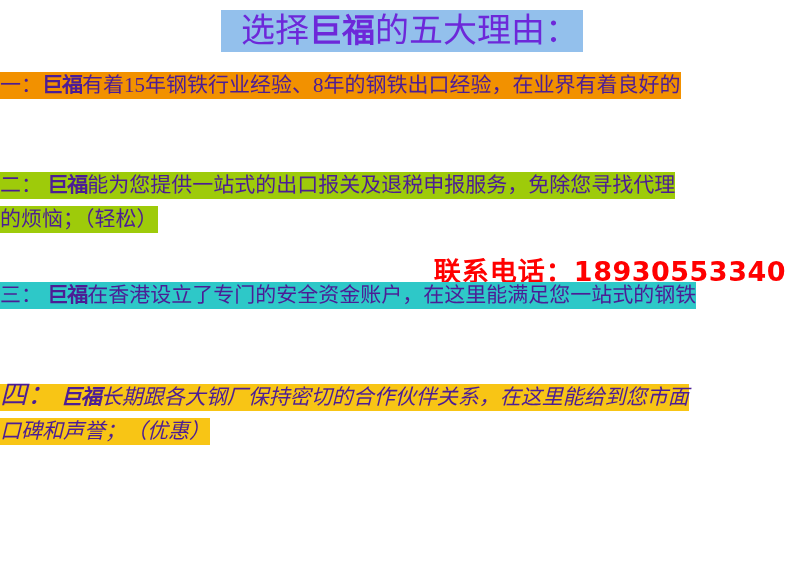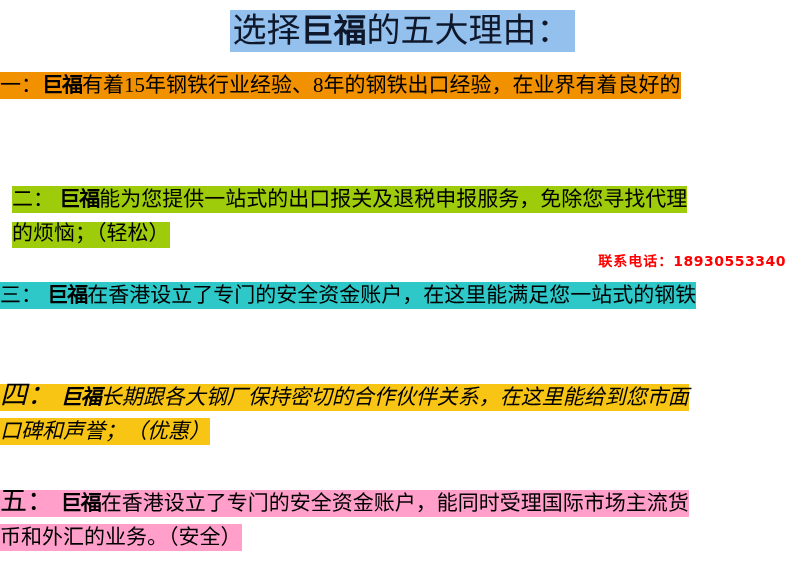--- a/index.html
+++ b/index.html
@@ -30,38 +30,38 @@
     top: 14px;
     width: 804px;
     text-align: center;
     line-height: 1.0;
   }
   .title-text {
     display: inline;
     background: #93c0ec;
     font-size: 34px;
     letter-spacing: 0px;
-    color: #0f172a;
-    padding: 2px 4px 3px 3px;
+    color: #6d28d9;
+    padding: 2px 4px 3px 20px;
     white-space: nowrap;
   }
   .title-text .brand {
     font-family: "DejaVu Sans", "Liberation Sans", sans-serif;
     font-weight: bold;
     font-size: 33px;
   }
 
   
   .reason {
     position: absolute;
     left: 0;
     width: 660px;
     font-size: 21px;
     line-height: 34px;
-    color: #000000;
+    color: #4c1d95;
     box-sizing: border-box;
   }
   .reason .ln {
     display: block;
     white-space: nowrap;
   }
   .reason .hl {
     padding: 1px 0 2px 0;
     box-decoration-break: clone;
     -webkit-box-decoration-break: clone;
@@ -80,33 +80,33 @@
 
   
   .hl-orange { background: #f29100; }
   .hl-green  { background: #9ecb0a; }
   .hl-cyan   { background: #2ec8c8; }
   .hl-gold   { background: #f8c515; }
   .hl-pink   { background: #ff9fca; }
 
   
   #reason-1 { top: 68px; }
-  #reason-2 { top: 182px; padding-left: 12px; }
+  #reason-2 { top: 168px; }
   #reason-3 { top: 278px; }
   #reason-4 { top: 378px; font-style: italic; }
   #reason-5 { top: 484px; }
 
   
   .contact {
     position: absolute;
     right: 18px;
     top: 250px;
     font-family: "DejaVu Sans", "Liberation Sans", sans-serif;
     font-weight: bold;
-    font-size: 14px;
+    font-size: 27px;
     color: #ff0000;
     white-space: nowrap;
     letter-spacing: 1px;
   }
   .contact .phone {
     font-family: "DejaVu Sans", "Liberation Sans", sans-serif;
     letter-spacing: 0.5px;
   }
 </style>
 </head>
@@ -117,32 +117,28 @@
   <div class="title-row">
     <span class="title-text" style="background: rgb(147, 192, 236);"><span>选择</span><span class="brand">巨福</span><span>的五大理由：</span></span>
   </div>
 
   <div class="reason" id="reason-1">
     <span class="ln"><span class="hl hl-orange" style="background: rgb(242, 145, 0);"><span class="num">一：</span><span class="brand">巨福</span><span>有着15年钢铁行业经验、8年的钢铁出口经验，在业界有着良好的</span></span></span>
   </div>
 
   <div class="reason" id="reason-2">
     <span class="ln"><span class="hl hl-green" style="background: rgb(158, 203, 10);"><span class="num">二： </span><span class="brand">巨福</span><span>能为您提供一站式的出口报关及退税申报服务，免除您寻找代理</span></span></span>
-    <span class="ln"><span class="hl hl-green" style="background: rgb(158, 203, 10); font-family: Liberation Mono, monospace;">的烦恼；（轻松）</span></span>
+    <span class="ln"><span class="hl hl-green" style="background: rgb(158, 203, 10);">的烦恼；（轻松）</span></span>
   </div>
 
   <div class="contact" style="color: rgb(255, 0, 0);"><span>联系电话：</span><span class="phone">18930553340</span></div>
 
   <div class="reason" id="reason-3">
     <span class="ln"><span class="hl hl-cyan" style="background: rgb(46, 200, 200);"><span class="num">三： </span><span class="brand">巨福</span><span>在香港设立了专门的安全资金账户，在这里能满足您一站式的钢铁</span></span></span>
   </div>
 
   <div class="reason" id="reason-4">
     <span class="ln"><span class="hl hl-gold" style="background: rgb(248, 197, 21);"><span class="num big-num">四： </span><span class="brand">巨福</span><span>长期跟各大钢厂保持密切的合作伙伴关系，在这里能给到您市面</span></span></span>
     <span class="ln"><span class="hl hl-gold" style="background: rgb(248, 197, 21);">口碑和声誉；（优惠）</span></span>
   </div>
 
-  <div class="reason" id="reason-5">
-    <span class="ln"><span class="hl hl-pink" style="background: rgb(255, 159, 202);"><span class="num big-num">五： </span><span class="brand">巨福</span><span>在香港设立了专门的安全资金账户，能同时受理国际市场主流货</span></span></span>
-    <span class="ln"><span class="hl hl-pink" style="background: rgb(255, 159, 202);">币和外汇的业务。（安全）</span></span>
-  </div>
 
 </div>
 
 </body></html>

